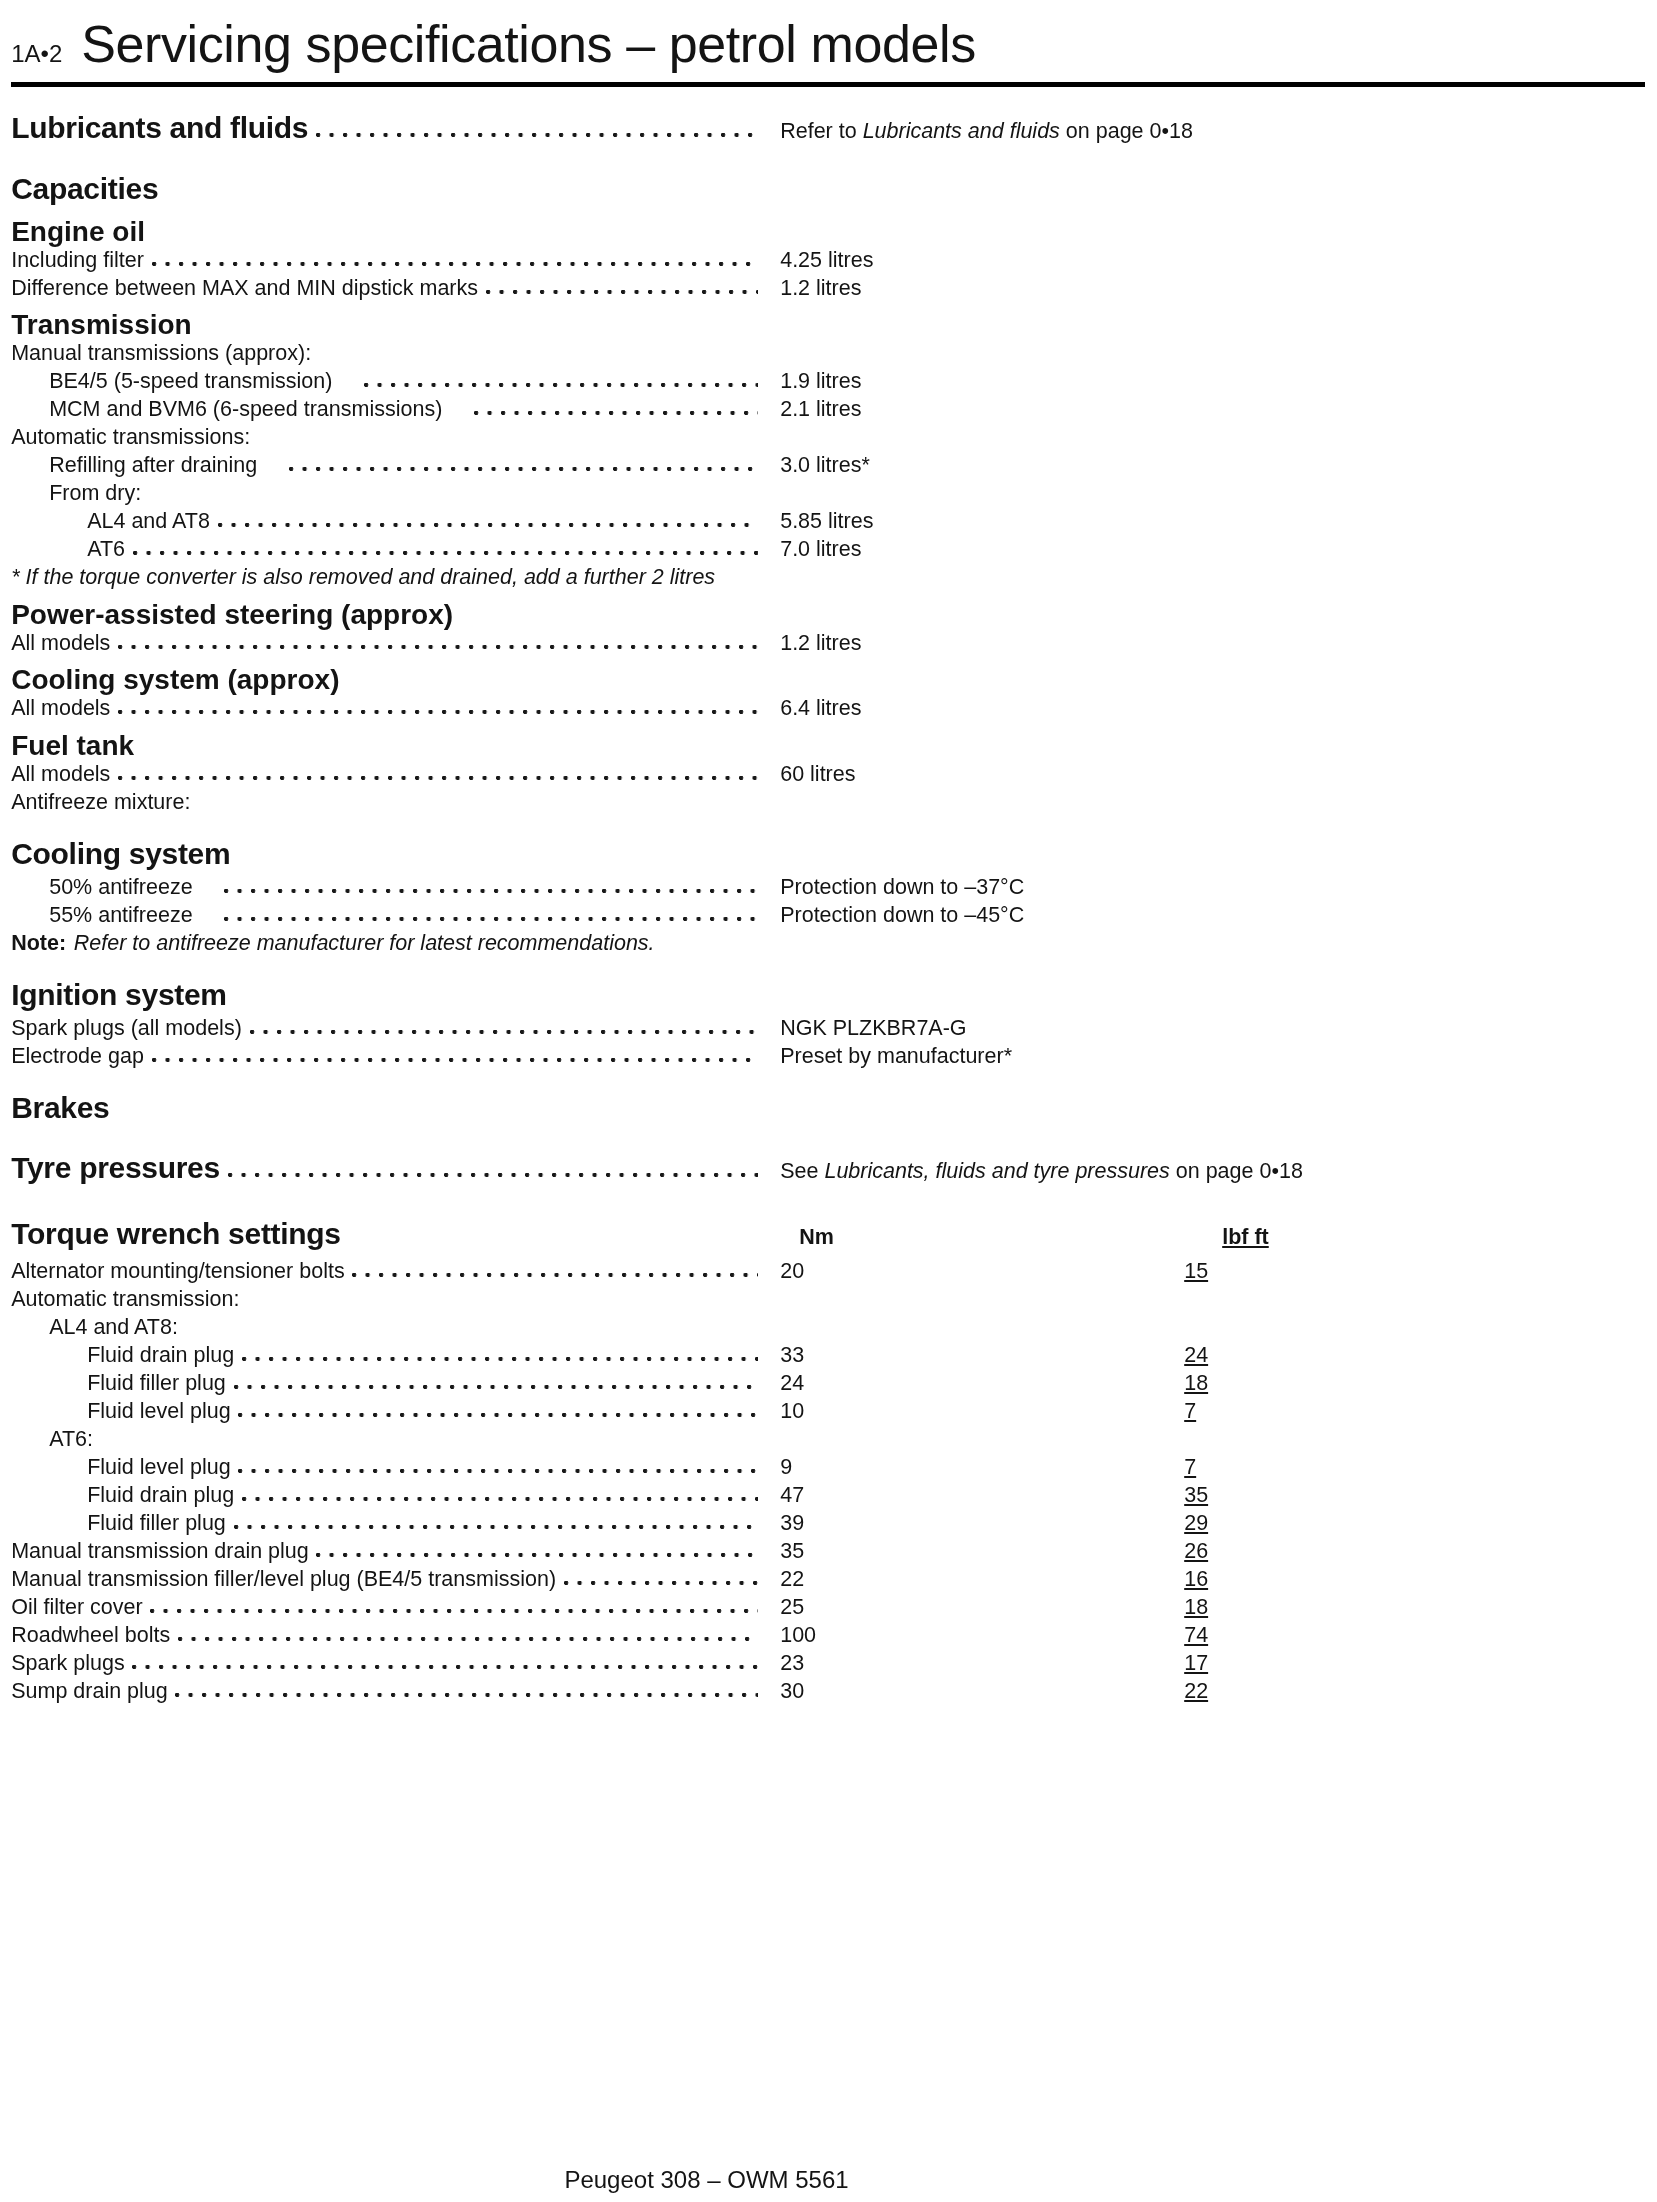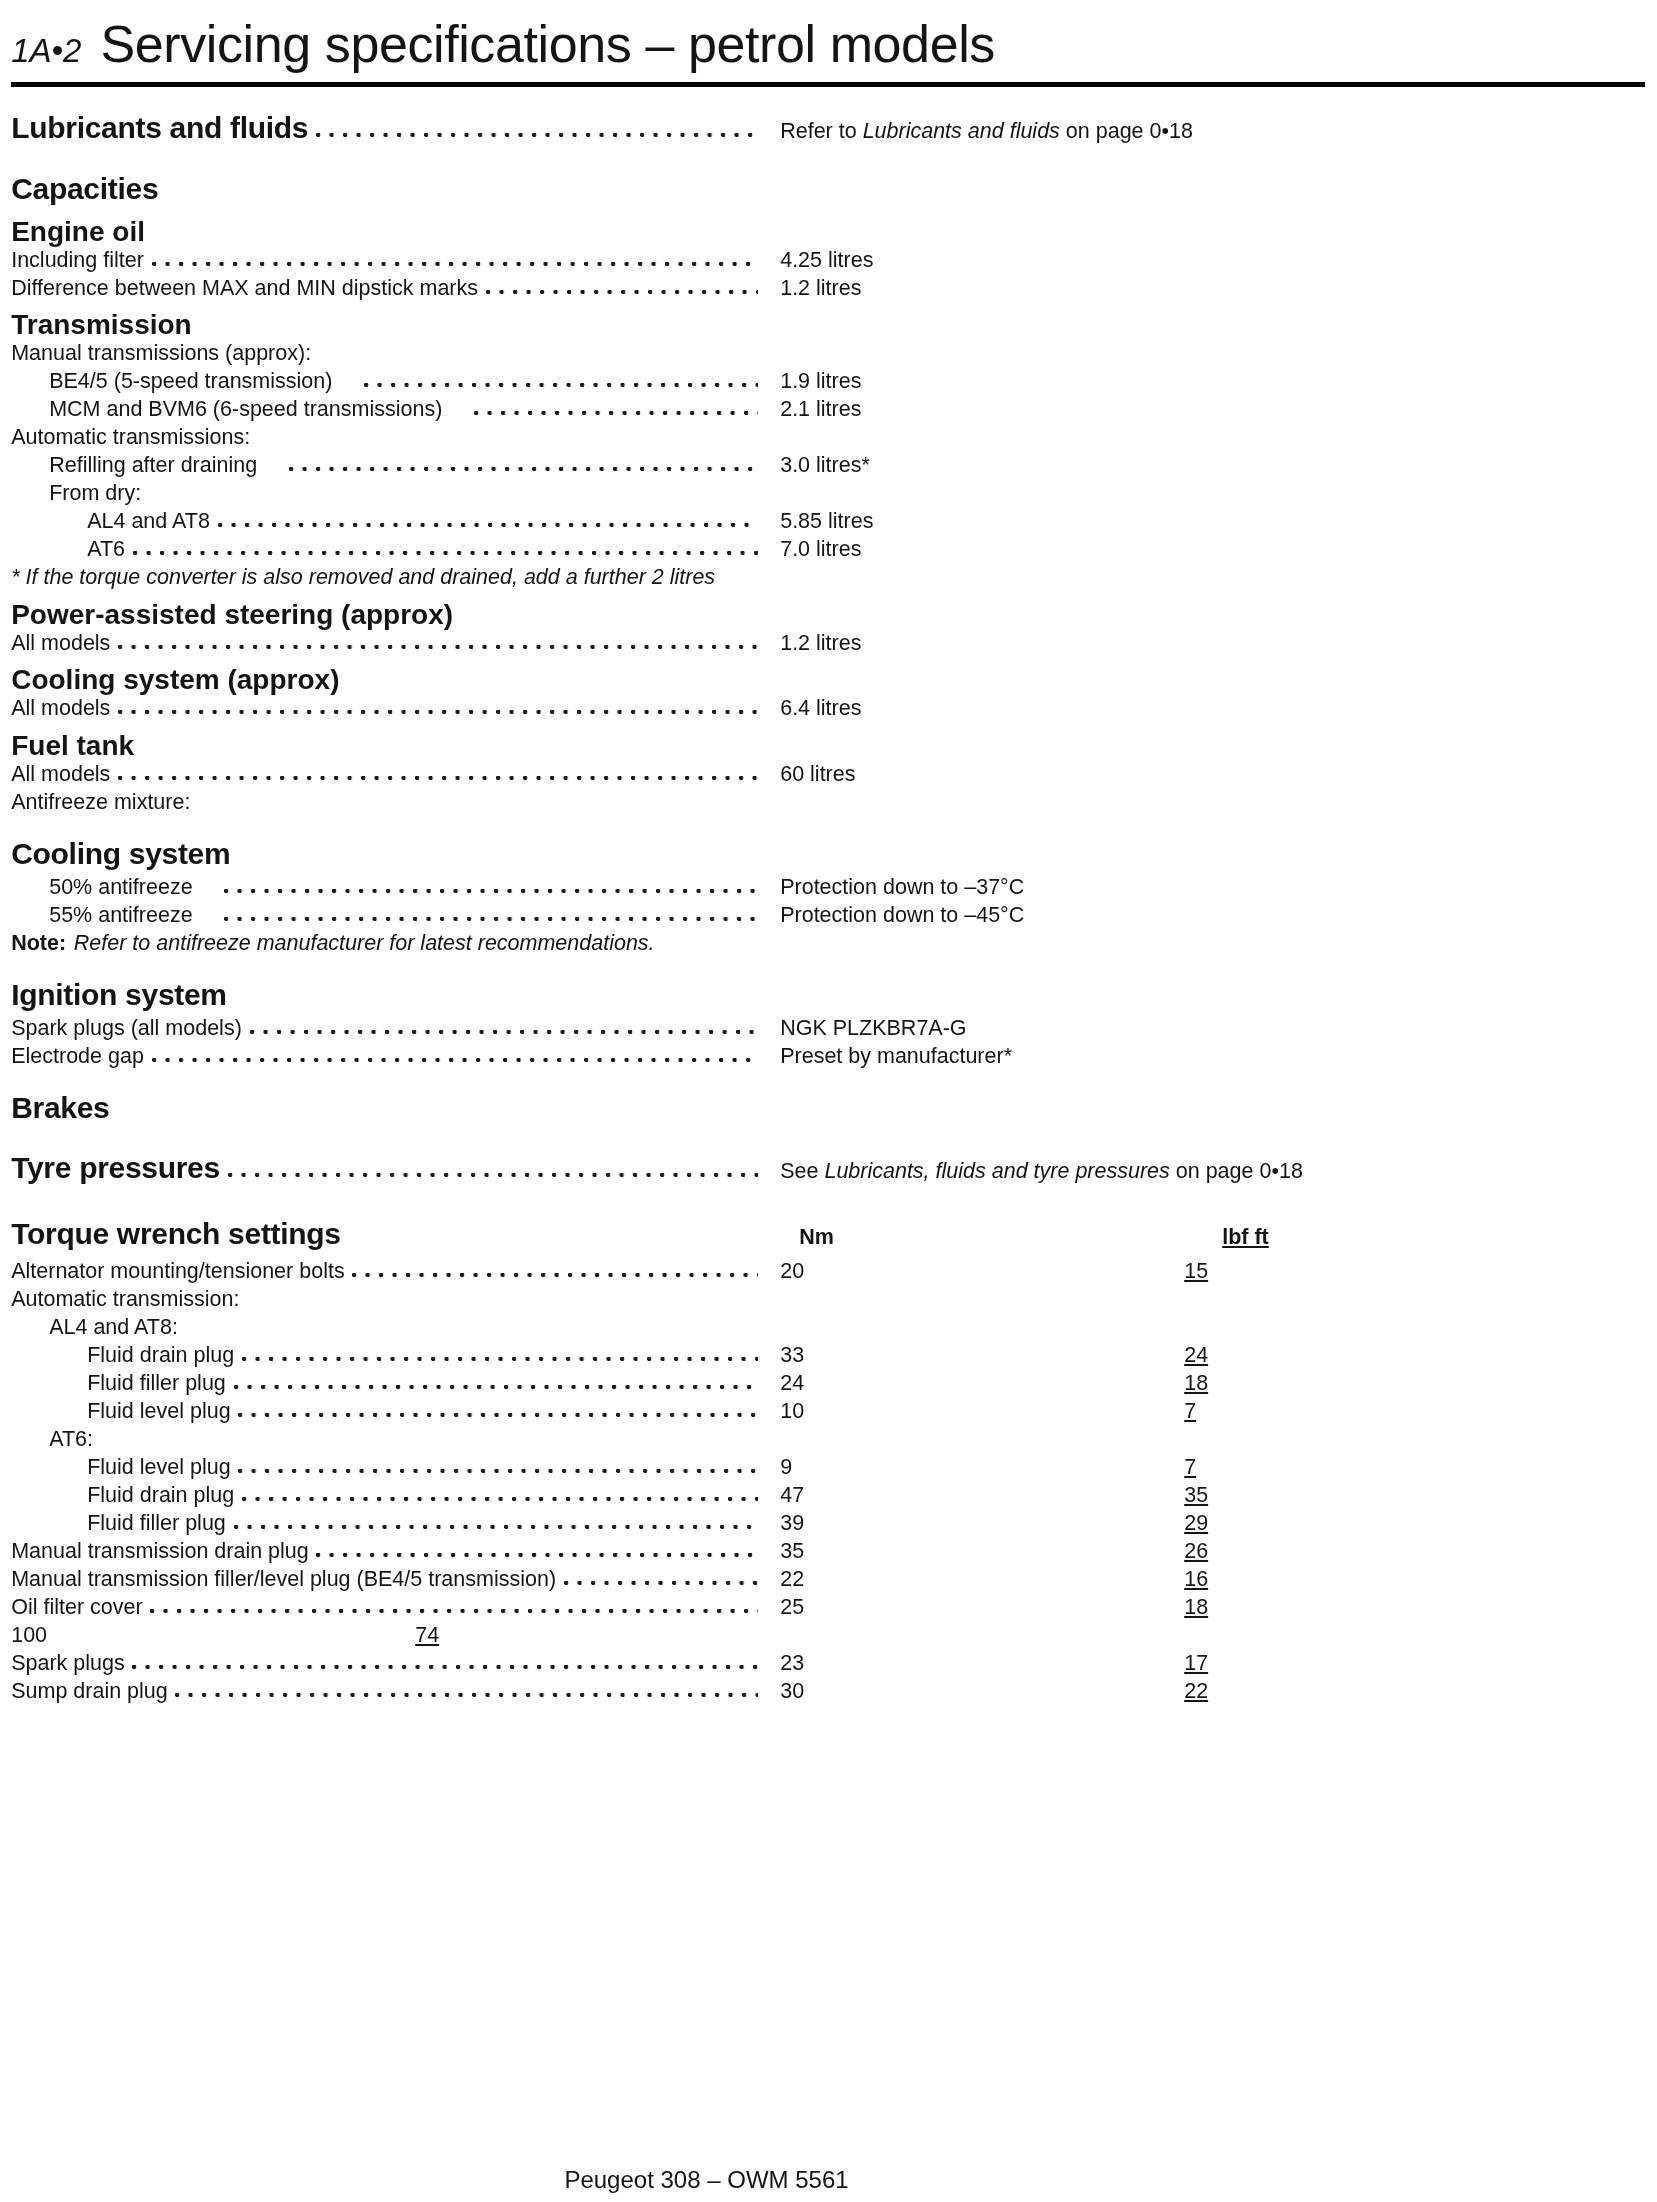--- a/index.html
+++ b/index.html
@@ -5,21 +5,21 @@
   * { margin:0; padding:0; box-sizing:border-box; }
   html, body { width:1657px; height:2203px; background:#ffffff; }
   body {
     font-family:"Liberation Sans","DejaVu Sans",sans-serif;
     color:#141414; font-size:21.5px; position:relative; overflow:hidden;
   }
   .page { padding:13.8px 12px 0 11.2px; }
 
   
   .hd { display:flex; align-items:baseline; gap:19px; }
-  .pn { font-size:33px;font-style:italic; }
+  .pn { font-size:24px; }
   .title { font-size:52px; letter-spacing:-0.4px; }
   .rule { height:4.3px; background:#000; margin-top:8.6px; }
 
   
   .row { display:flex; align-items:baseline; line-height:28px; }
   .lz  { display:flex; align-items:baseline; width:769px; flex:none; }
   .ind1 { padding-left:38px;gap:24px; }
   .ind2 { padding-left:76px; }
   .lbl { white-space:nowrap; }
   .dots {
@@ -345,20 +345,24 @@
   </div>
   <div class="row">
     <div class="lz">
         <span class="lbl">Oil filter cover</span>
         <span class="dots"></span>
       </div>
     <div class="v1">25</div>
     <div class="v2">18</div>
   </div>
   <div class="row">
+    <div class="lz">
+        <span class="lbl">Roadwheel bolts</span>
+        <span class="dots"></span>
+      </div>
     <div class="v1">100</div>
     <div class="v2">74</div>
   </div>
   <div class="row">
     <div class="lz">
         <span class="lbl">Spark plugs</span>
         <span class="dots"></span>
       </div>
     <div class="v1">23</div>
     <div class="v2">17</div>

